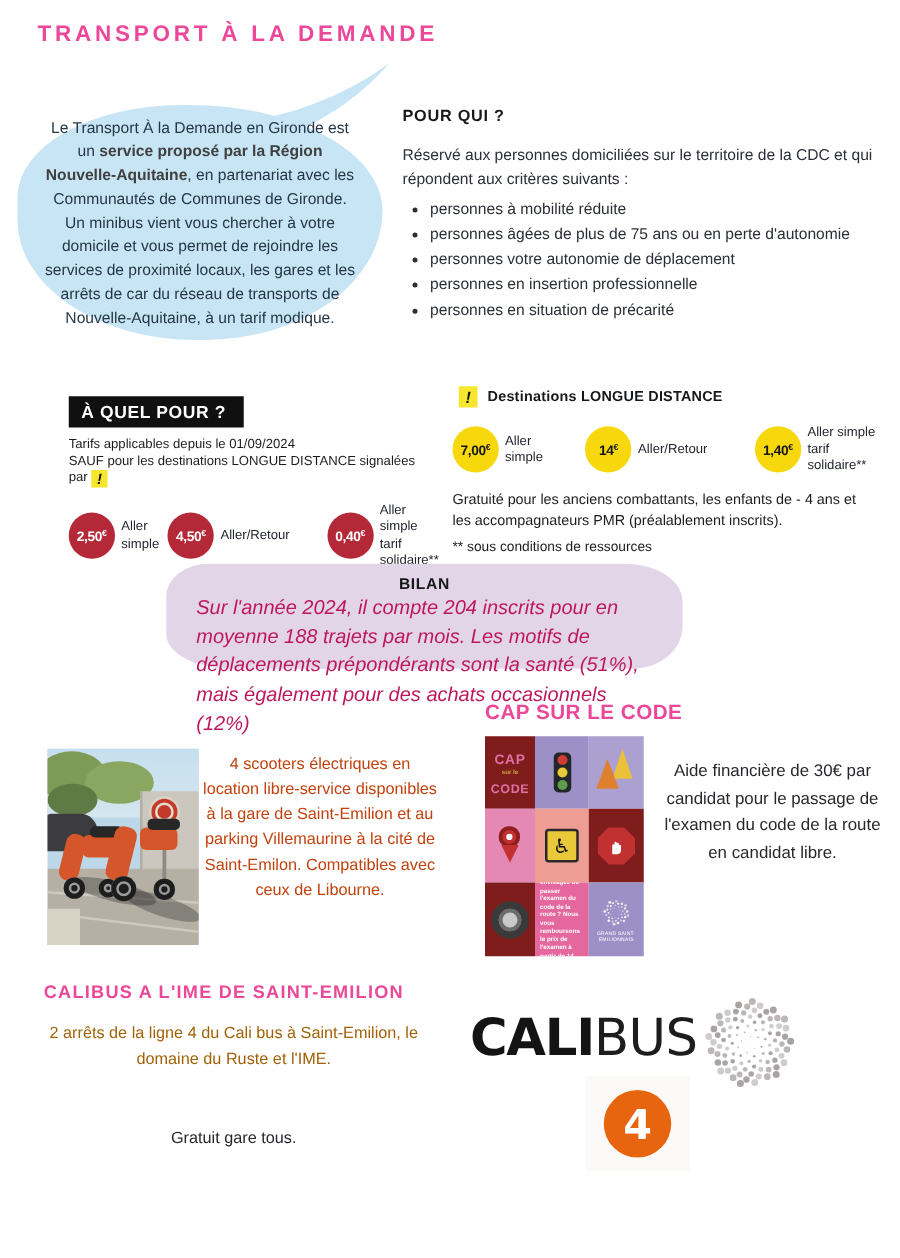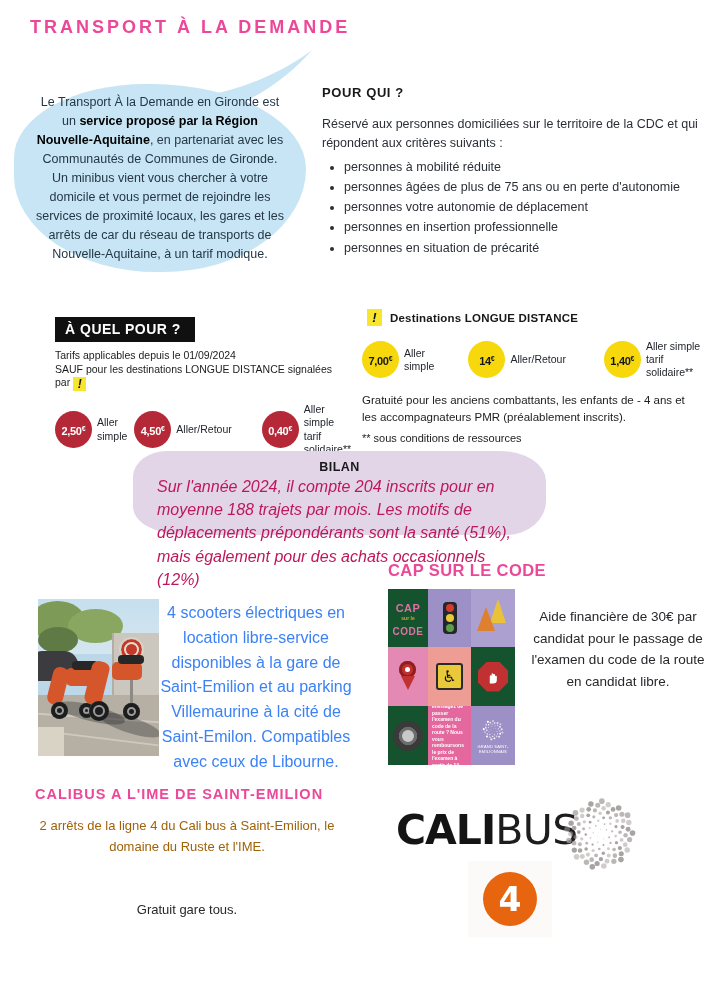--- a/index.html
+++ b/index.html
@@ -11,21 +11,21 @@
   .h-orange { color:#ec4899; font-weight:800; letter-spacing:1px; }
   .page-title { position:absolute; left:30px; top:17px; font-size:18px; letter-spacing:3px; }
   .sec-title { font-size:16.5px; letter-spacing:0.4px; }
 
   
   .bubble-blue { position:absolute; left:14px; top:84px; width:292px; height:188px;
     background:#c7e5f4; border-radius:46% 54% 50% 50% / 40% 46% 56% 52%;
     display:flex; align-items:center; justify-content:center; }
   .bubble-tail { position:absolute; left:200px; top:46px; width:120px; height:75px; }
   .bubble-blue p { width:250px; text-align:center; font-size:12.5px; line-height:1.52; color:#253746; }
-  .bubble-blue b { color:#000000;text-align:right; }
+  .bubble-blue b { color:#404040;text-align:right; }
 
   
   .pour-qui { position:absolute; left:322px; top:85px; width:388px; }
   .pour-qui h2 { font-size:13px; font-weight:800; letter-spacing:0.6px; color:#17181a; }
   .pour-qui .intro { margin-top:15px; font-size:12.5px; line-height:1.5; }
   .pour-qui ul { margin-top:4px; margin-left:22px; }
   .pour-qui li { font-size:12.5px; line-height:1.62; }
 
   
   .prix { position:absolute; left:55px; top:317px; width:290px; }
@@ -58,21 +58,21 @@
   .bilan { position:absolute; left:133px; top:451px; width:413px; height:84px;
     background:#e3d5e8; border-radius:34px 46px 40px 52px / 26px 30px 34px 28px; padding:9px 24px 0 24px; }
   .bilan h3 { text-align:center; font-size:12.5px; font-weight:800; letter-spacing:0.5px; color:#17181a; }
   .bilan p { margin-top:1px; font-size:16px; font-style:italic; line-height:1.45; color:#be185d; }
 
   
   .scooters-title { position:absolute; left:31px; top:561px; }
   .scooter-photo { position:absolute; left:38px; top:599px; width:121px; height:157px; overflow:hidden;
     background:#bcd7e7; }
   .scooter-text { position:absolute; left:160px; top:601px; width:192px; text-align:center;
-    font-size:16px; line-height:1.55; color:#3b82f6; }
+    font-size:13px; line-height:1.55; color:#c2410c; }
 
   
   .ph { position:absolute; }
   .ph-sky { left:0; top:0; width:121px; height:55px; background:linear-gradient(#c6dfee,#d4e6ef); }
   .ph-tree1 { left:-8px; top:2px; width:55px; height:40px; background:#7d9a57; border-radius:50%; }
   .ph-tree2 { left:30px; top:10px; width:55px; height:34px; background:#8aa761; border-radius:50%; }
   .ph-tree3 { left:0px; top:28px; width:40px; height:26px; background:#5f7a44; border-radius:50%; }
   .ph-wall { left:74px; top:34px; width:47px; height:92px; background:#cbc6be; border-left:2px solid #b3ada3; }
   .ph-sign { left:81px; top:38px; width:25px; height:25px; border-radius:50%; background:#c3392a;
     border:2px solid #d9d2c6; box-shadow:inset 0 0 0 3px #c3392a, inset 0 0 0 5px #e6ddcf; }
@@ -99,21 +99,21 @@
   .scoot-b { left:50px; top:56px; width:56px; height:66px; }
   .scoot-b .shield { height:44px; width:18px; }
   .scoot-b .wheel-f { width:20px; height:20px; }
   .scoot-b .wheel-r { width:17px; height:17px; }
 
   
   .cap-title { position:absolute; left:388px; top:561px; }
   .cap-poster { position:absolute; left:388px; top:589px; width:127px; height:176px;
     display:grid; grid-template-columns:40px 43px 44px; grid-template-rows:58px 59px 59px; }
   .cap-cell { position:relative; display:flex; align-items:center; justify-content:center; overflow:hidden; }
-  .c-yellow { background:#14532d; }
+  .c-yellow { background:#7f1d1d; }
   .c-purple { background:#9d90c6; }
   .c-lilac  { background:#aca0d1; }
   .c-pink   { background:#e389b4; }
   .c-salmon { background:#ee9d94; }
   .c-hotpink{ background:#e4679e; }
   .cap-logo-txt { text-align:center; color:#e06fa4; font-weight:800; line-height:1.0; }
   .cap-logo-txt .l1 { font-size:11px; letter-spacing:0.5px; }
   .cap-logo-txt .l2 { font-size:5px; color:#caa73f; font-weight:600; display:block; margin:1px 0; }
   .cap-logo-txt .l3 { font-size:10px; letter-spacing:0.5px; }
   .tlight { width:14px; height:32px; background:#23262b; border-radius:4px;
@@ -143,21 +143,21 @@
   .cap-mini-logo .t { font-size:4px; color:#fff; letter-spacing:0.2px; display:block; margin-top:1px; }
   .cap-text { position:absolute; left:528px; top:606px; width:180px; text-align:center;
     font-size:13.5px; line-height:1.6; color:#27282c; }
 
   
   .calibus-title { position:absolute; left:35px; top:786px; font-size:14.5px; }
   .calibus-text { position:absolute; left:38px; top:816px; width:298px; text-align:center;
     font-size:13px; line-height:1.6; color:#a16207; }
   .calibus-free { position:absolute; left:38px; top:902px; width:298px; text-align:center;
     font-size:13px; color:#27282c; }
-  .calibus-logo { position:absolute; left:396px; top:806px; display:flex; align-items:center; }
+  .calibus-logo { position:absolute; left:376px; top:806px; display:flex; align-items:center; }
   .calibus-logo .t1 { font-size:41px; font-weight:900; letter-spacing:-1px; color:#141414;
     font-family:"DejaVu Sans", sans-serif; }
   .calibus-logo .t2 { font-size:41px; font-weight:400; letter-spacing:-0.5px; color:#1d1d1d;
     font-family:"DejaVu Sans", sans-serif; }
   .calibus-burst { position:absolute; left:563px; top:797px; }
   .line4-card { position:absolute; left:468px; top:861px; width:84px; height:76px; background:#fbfaf8;
     display:flex; align-items:center; justify-content:center; }
   .line4-circle { width:54px; height:54px; border-radius:50%; background:#e8650f; color:#fff;
     display:flex; align-items:center; justify-content:center; font-size:33px; font-weight:800;
     font-family:"DejaVu Sans", sans-serif; }

